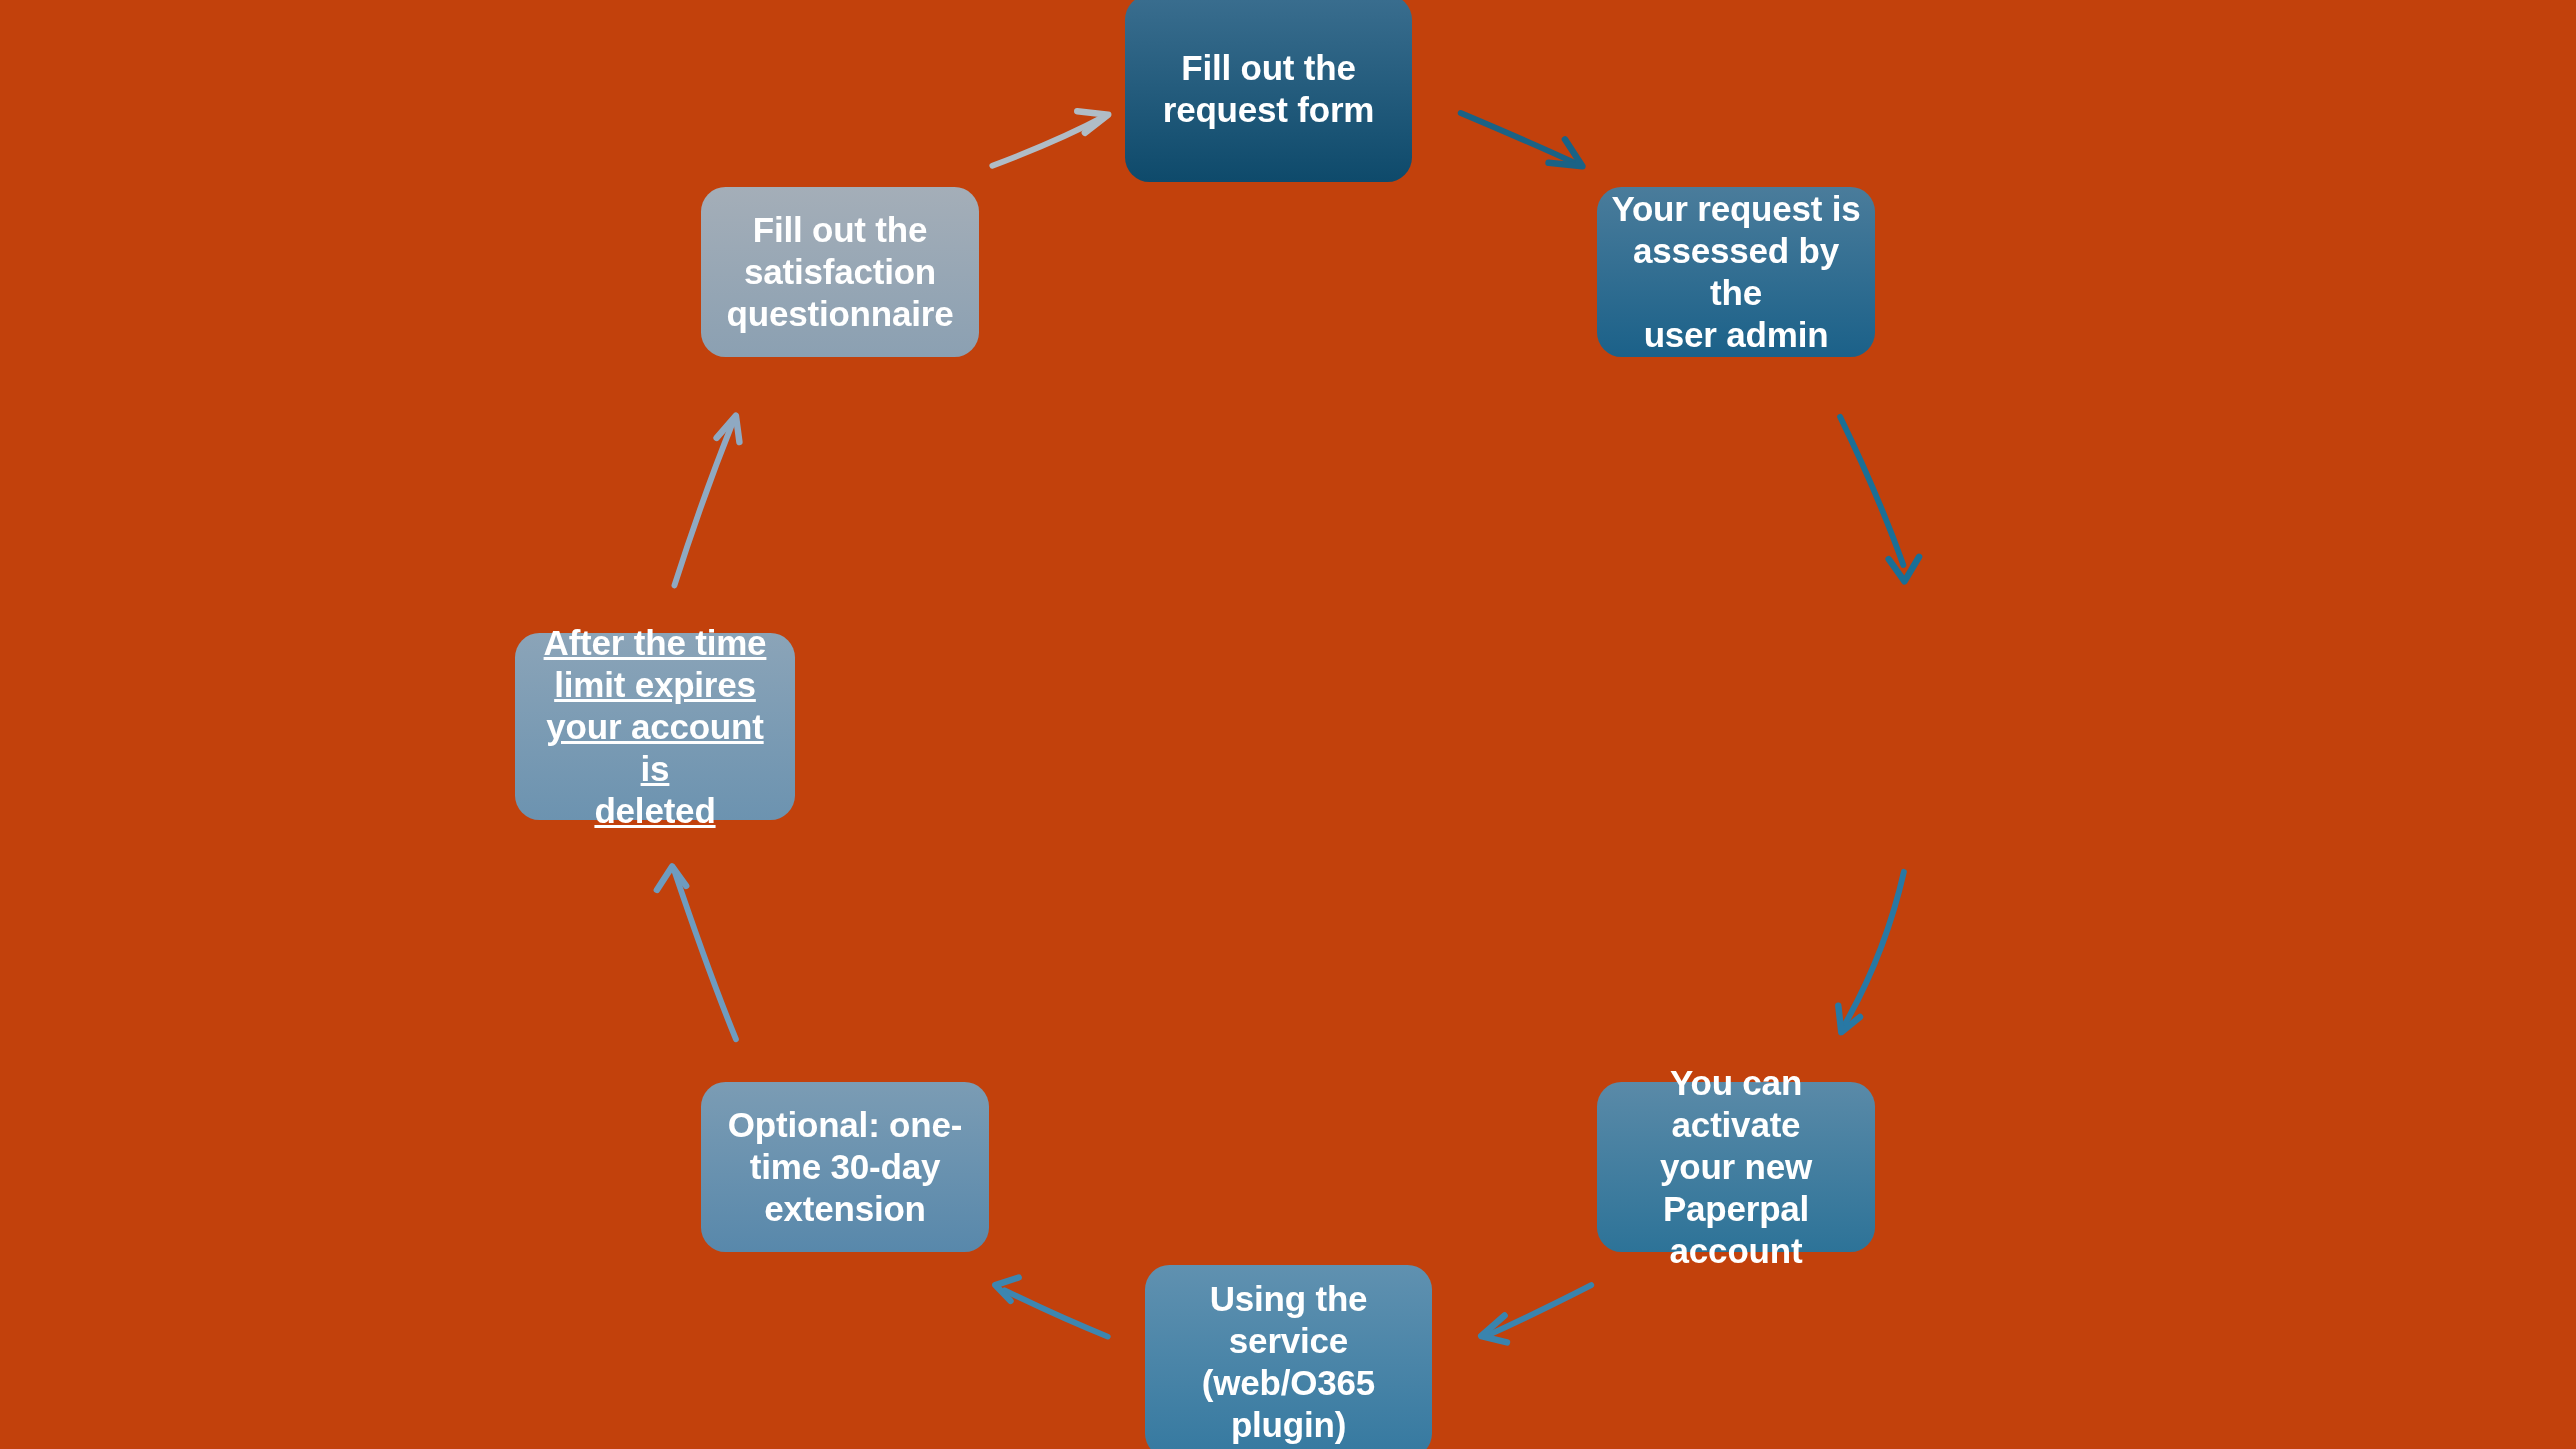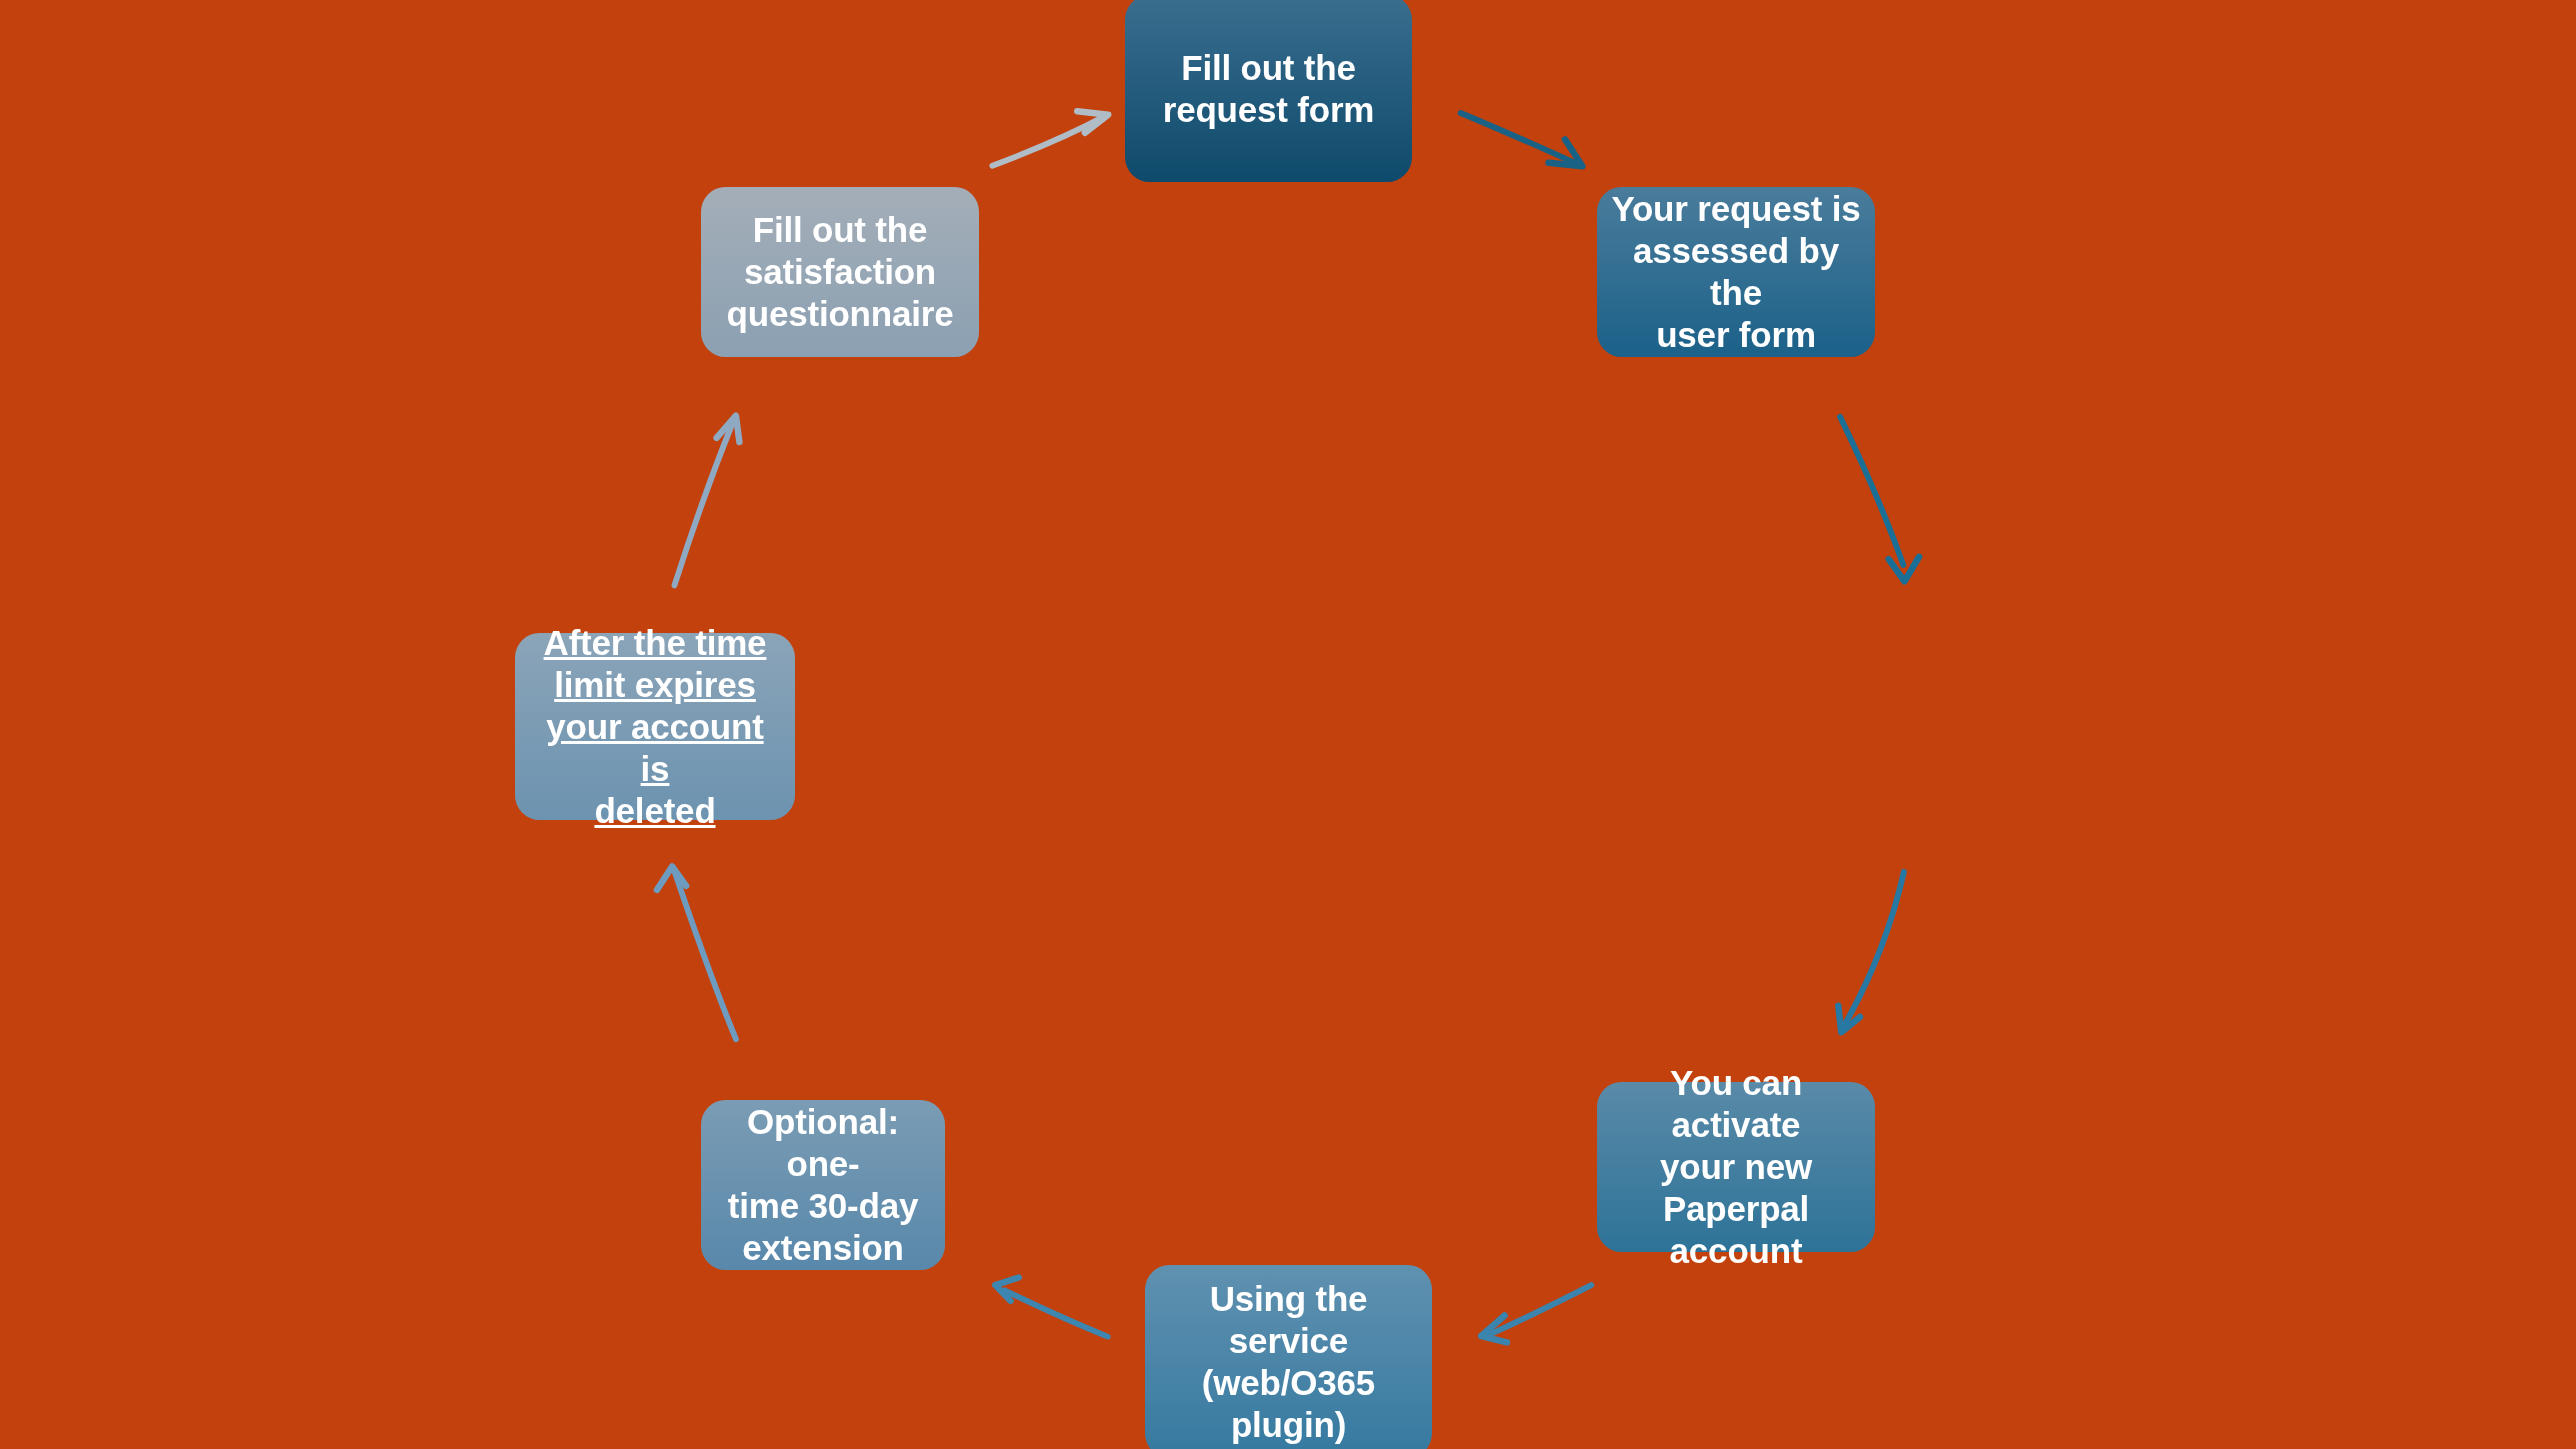--- a/index.html
+++ b/index.html
@@ -87,39 +87,39 @@
     </svg>
 
   <div class="node" style="left: 1125px; top: -4.7px; width: 287px; height: 187px; font-size: 35px; color: rgb(255, 255, 255); background: linear-gradient(rgb(58, 110, 143) 0%, rgb(14, 74, 107) 100%);">
     <span class="node-label">Fill out the
 request form</span>
   </div>
 
   <div class="node" style="left: 1597px; top: 187px; width: 278px; height: 170px; font-size: 35px; color: rgb(255, 255, 255); background: linear-gradient(rgb(74, 124, 155) 0%, rgb(27, 97, 137) 100%);">
     <span class="node-label">Your request is
 assessed by the
-user form</span>
+user admin</span>
   </div>
 
 
   <div class="node" style="left: 1597px; top: 1082px; width: 278px; height: 170px; font-size: 35px; color: rgb(255, 255, 255); background: linear-gradient(rgb(90, 138, 168) 0%, rgb(45, 115, 152) 100%);">
     <span class="node-label">You can activate
 your new
 Paperpal
 account</span>
   </div>
 
   <div class="node" style="left: 1145px; top: 1265px; width: 287px; height: 193px; font-size: 35px; color: rgb(255, 255, 255); background: linear-gradient(rgb(96, 145, 176) 0%, rgb(53, 121, 160) 100%);">
     <span class="node-label">Using the
 service
 (web/O365
 plugin)</span>
   </div>
 
-  <div class="node" style="left: 701px; top: 1082px; width: 244px; height: 170px; font-size: 35px; color: rgb(255, 255, 255); background: linear-gradient(rgb(123, 156, 180) 0%, rgb(88, 136, 171) 100%); margin-top: 18px;">
+  <div class="node" style="left: 701px; top: 1082px; width: 288px; height: 170px; font-size: 35px; color: rgb(255, 255, 255); background: linear-gradient(rgb(123, 156, 180) 0%, rgb(88, 136, 171) 100%);">
     <span class="node-label">Optional: one-
 time 30-day
 extension</span>
   </div>
 
   <div class="node" style="left: 515px; top: 633px; width: 280px; height: 187px; font-size: 35px; color: rgb(255, 255, 255); background: linear-gradient(rgb(139, 164, 184) 0%, rgb(108, 147, 176) 100%); text-decoration: underline;">
     <span class="node-label">After the time
 limit expires
 your account is
 deleted</span>

